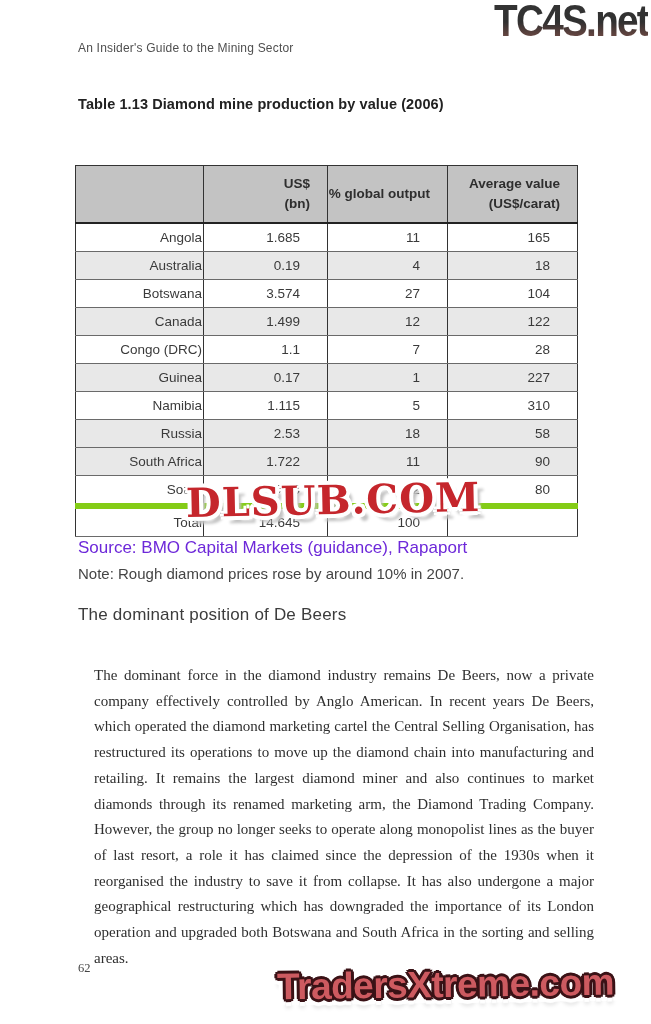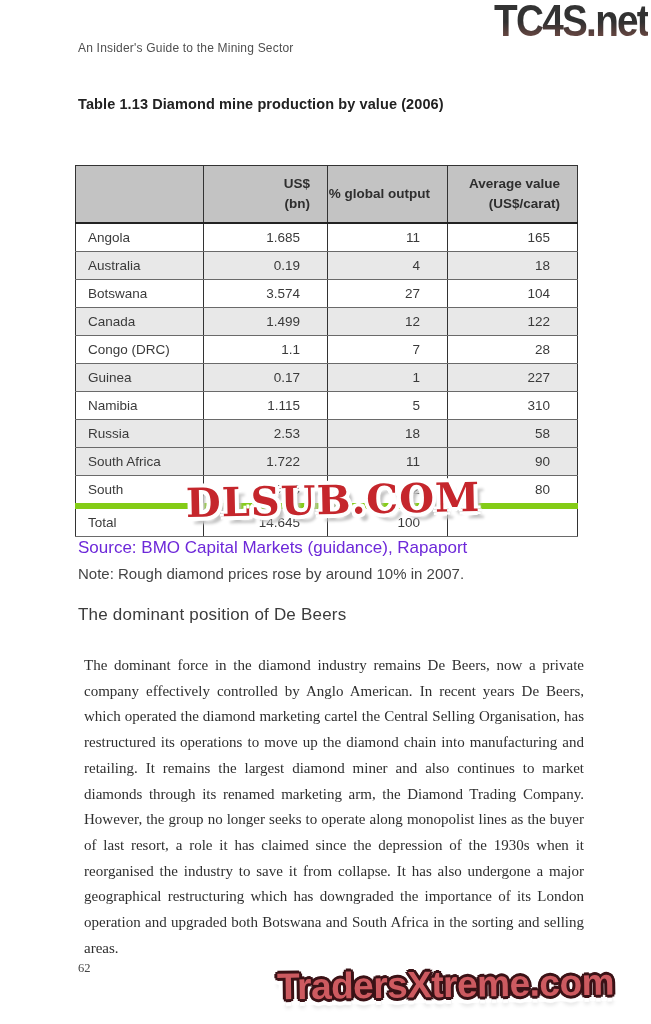--- a/index.html
+++ b/index.html
@@ -45,31 +45,31 @@
     border-right:1px solid var(--border-dark);
     vertical-align:middle;overflow:hidden;white-space:nowrap;
   }
   table.data-table{border:1px solid var(--border-dark);}
   thead th{
     background:var(--header-bg);height:56px;font-weight:bold;color:#2e2e2e;
     text-align:right;padding:0 17px 0 0;border-bottom:2px solid #222;line-height:1.45;
   }
   thead th.th-country{padding:0;}
   tbody td,tfoot td{height:25px;border-bottom:1px solid var(--row-line);}
-  td.td-country{text-align:left;padding-left:12px;}
+  td.td-country{text-align:right;padding-left:12px;}
   td.td-num{text-align:right;padding-right:27px;}
   tbody tr.shaded td{background:var(--row-alt);}
   tfoot tr.total-row td{border-top:6px solid #84cc16;border-bottom:1px solid var(--row-line);}
   .source-line{position:absolute;left:78px;top:538px;font-size:17px;color:#6d28d9;}
   .note-line{position:absolute;left:78px;top:565px;font-size:15px;color:#454545;}
   .section-heading{
     position:absolute;left:78px;top:605px;font-size:17px;color:#3c3c3c;letter-spacing:.2px;
   }
   .body-paragraph{
-    position:absolute;left:78px;top:647px;width:500px;margin:6px;
+    position:absolute;left:78px;top:647px;width:500px;margin:16px;
     font-family:"Liberation Serif",serif;font-size:15px;line-height:25.7px;
     text-align:justify;color:#2f2f2f;
   }
   .page-number{
     position:absolute;left:78px;top:961px;font-family:"Liberation Serif",serif;
     font-size:12.5px;color:#444;
   }
   .wm-dlsub{
     position:absolute;left:186px;top:480px;z-index:5;
     font-family:"DejaVu Serif",serif;font-weight:bold;font-size:40px;line-height:1;

